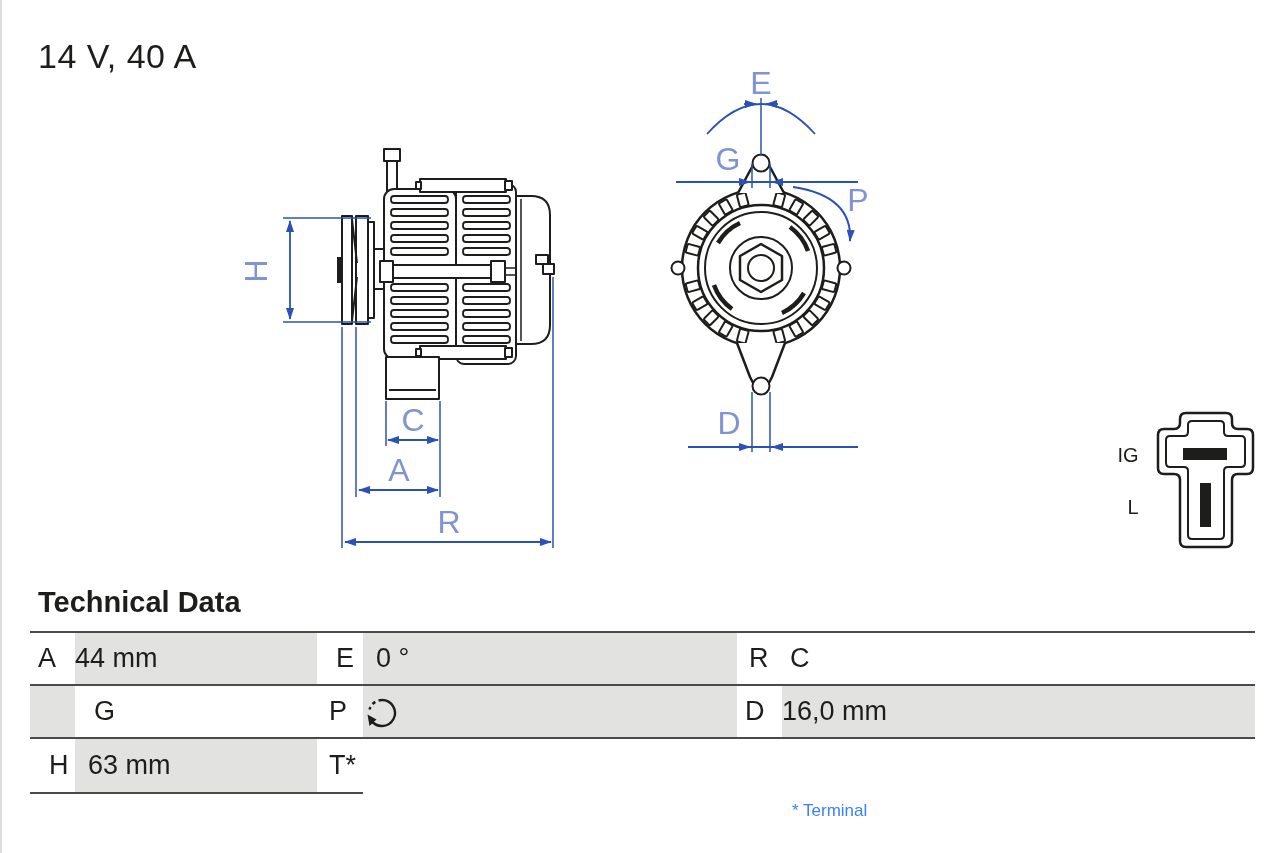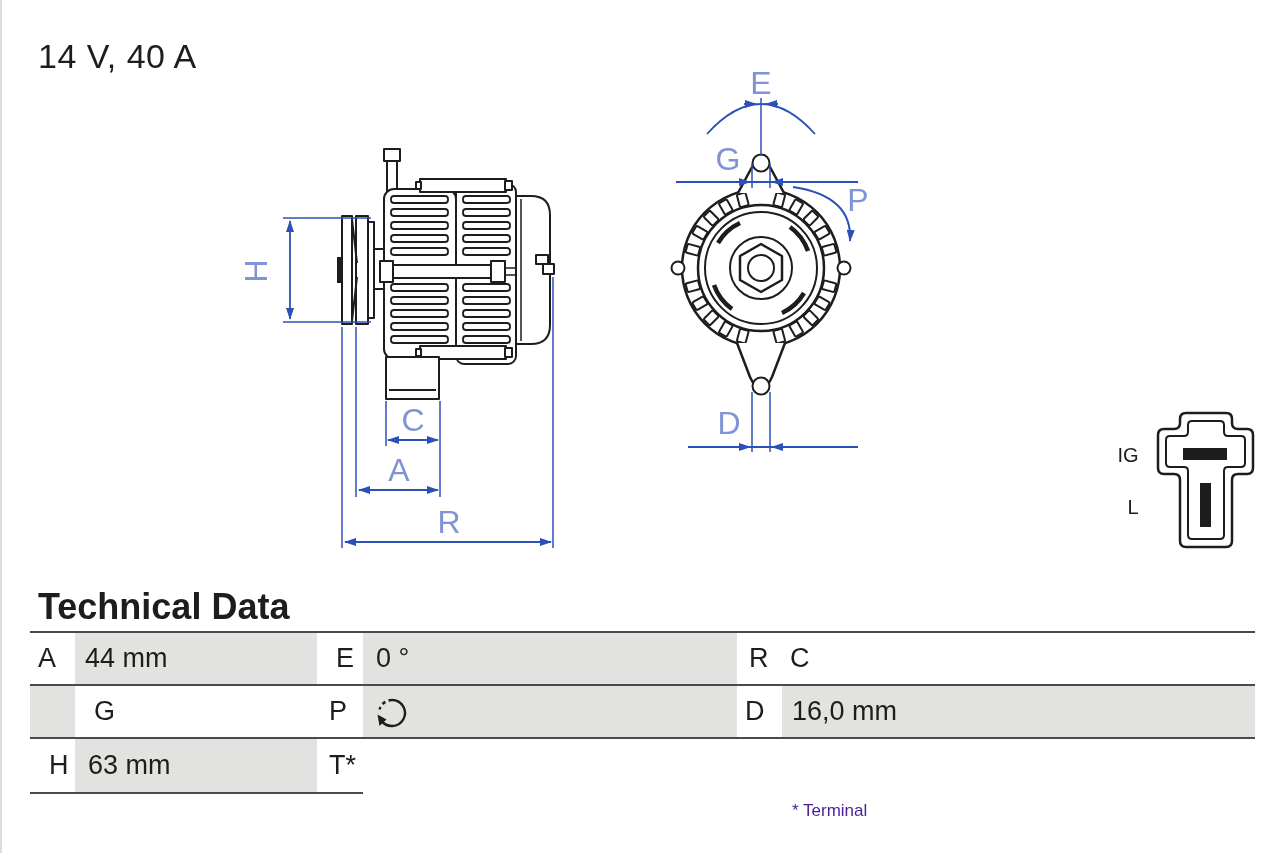--- a/index.html
+++ b/index.html
@@ -2,34 +2,34 @@
 <html><head>
 <meta charset="utf-8">
 <style>
   html,body{margin:0;padding:0;background:#fff;}
   body{width:1280px;height:853px;position:relative;overflow:hidden;
        font-family:"Liberation Sans",sans-serif;color:#1d1d1b;}
   .left-edge{position:absolute;left:0;top:0;width:2px;height:853px;background:#dcdcdc;}
   .page-title{position:absolute;left:38px;top:20px;font-size:34px;font-weight:400;
               letter-spacing:.5px;color:#1d1d1b;margin-top:17px;}
   .diagram-svg{position:absolute;left:0;top:0;width:1280px;height:580px;}
-  .tech-heading{position:absolute;left:38px;top:586px;font-size:36px;font-weight:700;
+  .tech-heading{position:absolute;left:38px;top:586px;font-size:29px;font-weight:700;
                 color:#1d1d1b;margin:0;}
   .tdata{position:absolute;left:30px;top:631px;width:1225px;
          display:grid;grid-template-columns:45px 242px 46px 374px 45px 473px;
          grid-template-rows:53px 53px 55px;border-top:2px solid #4a4a4a;}
   .tcell{border-bottom:2px solid #4a4a4a;display:flex;align-items:center;
          font-size:27px;color:#1d1d1b;box-sizing:border-box;}
-  .tvalue{background:#e2e2e1;padding-left:10px;}
+  .tvalue{background:#e2e2e1;}
   .tlabel{background:#fff;}
   .tlabel.c0{padding-left:8px;}
   .tlabel.c1{padding-left:19px;}
   .tlabel.c2{padding-left:12px;}
   .tvalue.v1{padding-left:13px;}
-  .footnote{position:absolute;left:792px;top:801px;font-size:17px;color:#4c1d95;}
+  .footnote{position:absolute;left:792px;top:801px;font-size:17px;color:#3b82f6;}
   svg text{font-family:"Liberation Sans",sans-serif;}
   .dimlbl{font-size:32px;fill:#8093d5;}
   .conlbl{font-size:20px;fill:#1d1d1b;}
 </style>
 </head>
 <body>
 
 <div class="left-edge"></div>
 
 <div class="page-title">14 V, 40 A</div>

